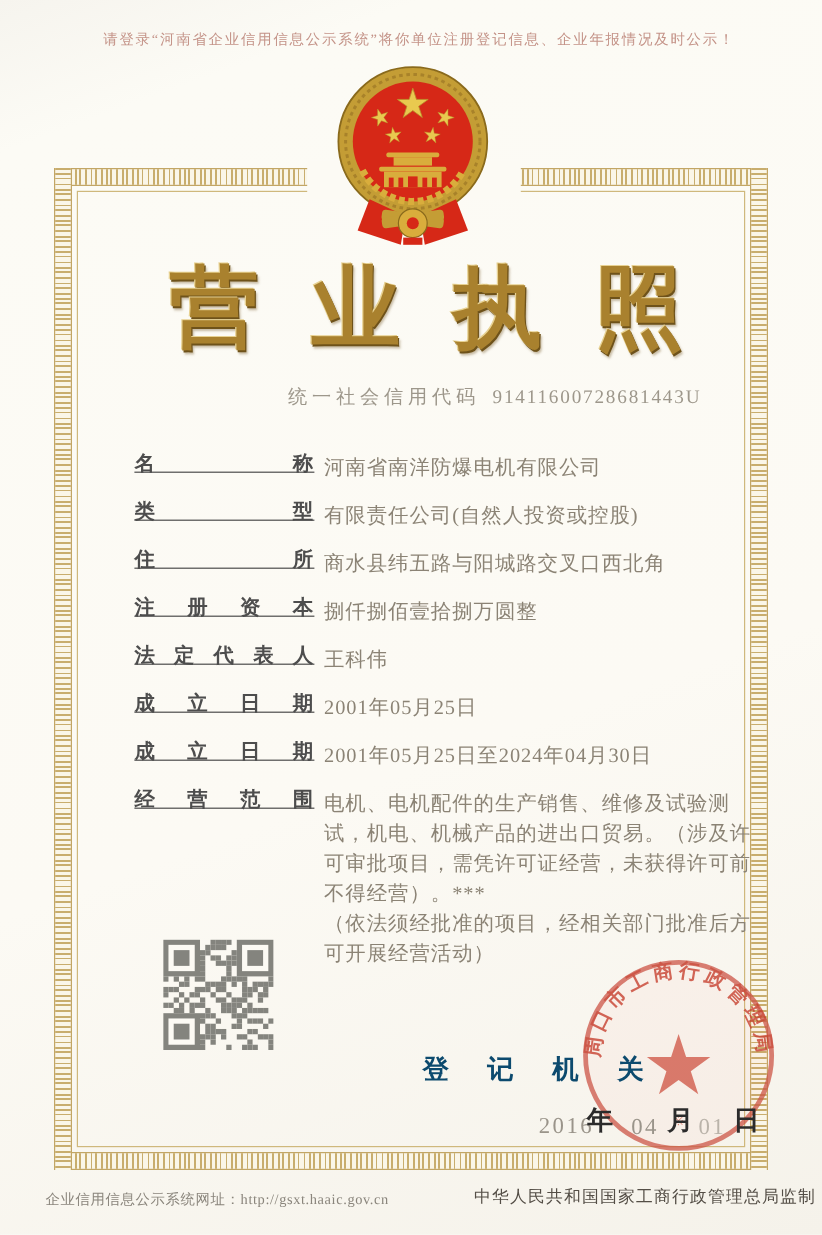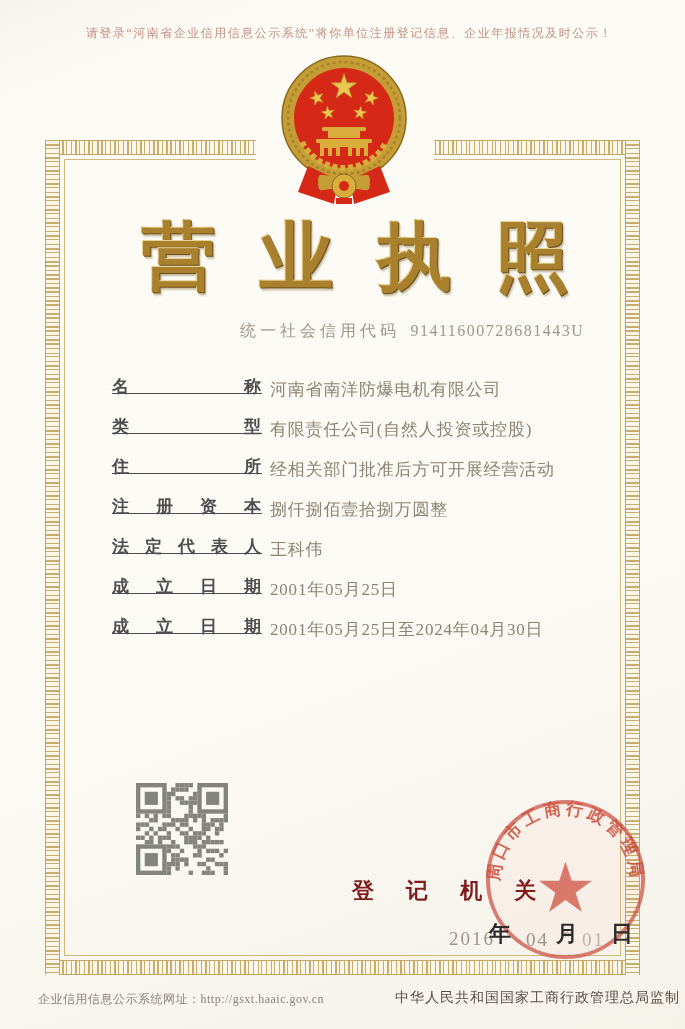--- a/index.html
+++ b/index.html
@@ -44,21 +44,21 @@
     width:150px;flex:0 0 150px;font-size:17px;font-weight:bold;color:#4d4d4d;letter-spacing:1px;
     text-align:justify;text-align-last:justify;line-height:26px;text-decoration:underline;
   }
   .fvalue{
     flex:1;font-size:17px;letter-spacing:.8px;color:#8b8375;line-height:25px;padding-top:3px;
     font-family:"Liberation Serif",serif;white-space:pre-line;
   }
   
   .qr{left:136px;top:783px;width:92px;height:92px;z-index:4;}
   
-  .reg-authority{left:352px;top:876px;z-index:5;font-size:22px;font-weight:bold;letter-spacing:13px;color:#7f1d1d;white-space:nowrap;}
+  .reg-authority{left:352px;top:876px;z-index:5;font-size:22px;font-weight:bold;letter-spacing:13px;color:#0c4a6e;white-space:nowrap;}
   
   .seal{left:478px;top:792px;width:175px;height:175px;z-index:4;opacity:.88;}
   
   .date-num{z-index:5;font-family:"Liberation Serif",serif;font-size:19px;color:#9a948a;letter-spacing:2px;}
   .date-cn{z-index:6;font-size:22px;font-weight:bold;color:#2b2b2b;}
   .d-year-num{left:449px;top:928px;}
   .d-year{left:489px;top:919px;}
   .d-month-num{left:526px;top:929px;}
   .d-month{left:556px;top:919px;}
   .d-day-num{left:582px;top:929px;opacity:.65;}
@@ -137,37 +137,42 @@
   <div class="frow">
     <div class="flabel">名称</div>
     <div class="fvalue">河南省南洋防爆电机有限公司</div>
   </div>
   <div class="frow">
     <div class="flabel">类型</div>
     <div class="fvalue">有限责任公司(自然人投资或控股)</div>
   </div>
   <div class="frow">
     <div class="flabel">住所</div>
-    <div class="fvalue">经相关部门批准后方可开展经营活动</div>
+    <div class="fvalue">商水县纬五路与阳城路交叉口西北角</div>
   </div>
   <div class="frow">
     <div class="flabel">注册资本</div>
     <div class="fvalue">捌仟捌佰壹拾捌万圆整</div>
   </div>
   <div class="frow">
     <div class="flabel">法定代表人</div>
     <div class="fvalue">王科伟</div>
   </div>
   <div class="frow">
     <div class="flabel">成立日期</div>
     <div class="fvalue">2001年05月25日</div>
   </div>
   <div class="frow">
     <div class="flabel">成立日期</div>
     <div class="fvalue">2001年05月25日至2024年04月30日</div>
+  </div>
+  <div class="frow">
+    <div class="flabel">经营范围</div>
+    <div class="fvalue">电机、电机配件的生产销售、维修及试验测试，机电、机械产品的进出口贸易。（涉及许可审批项目，需凭许可证经营，未获得许可前不得经营）。***
+（依法须经批准的项目，经相关部门批准后方可开展经营活动）</div>
   </div>
 </div>
 
 <div class="abs qr">
   <svg viewBox="0 0 92 92" width="92" height="92">
       <g fill="#84847e">
         <rect x="0.00" y="30.67" width="4.38" height="4.38"></rect>
         <rect x="0.00" y="39.43" width="4.38" height="4.38"></rect>
         <rect x="0.00" y="43.81" width="4.38" height="4.38"></rect>
         <rect x="0.00" y="52.57" width="4.38" height="4.38"></rect>

